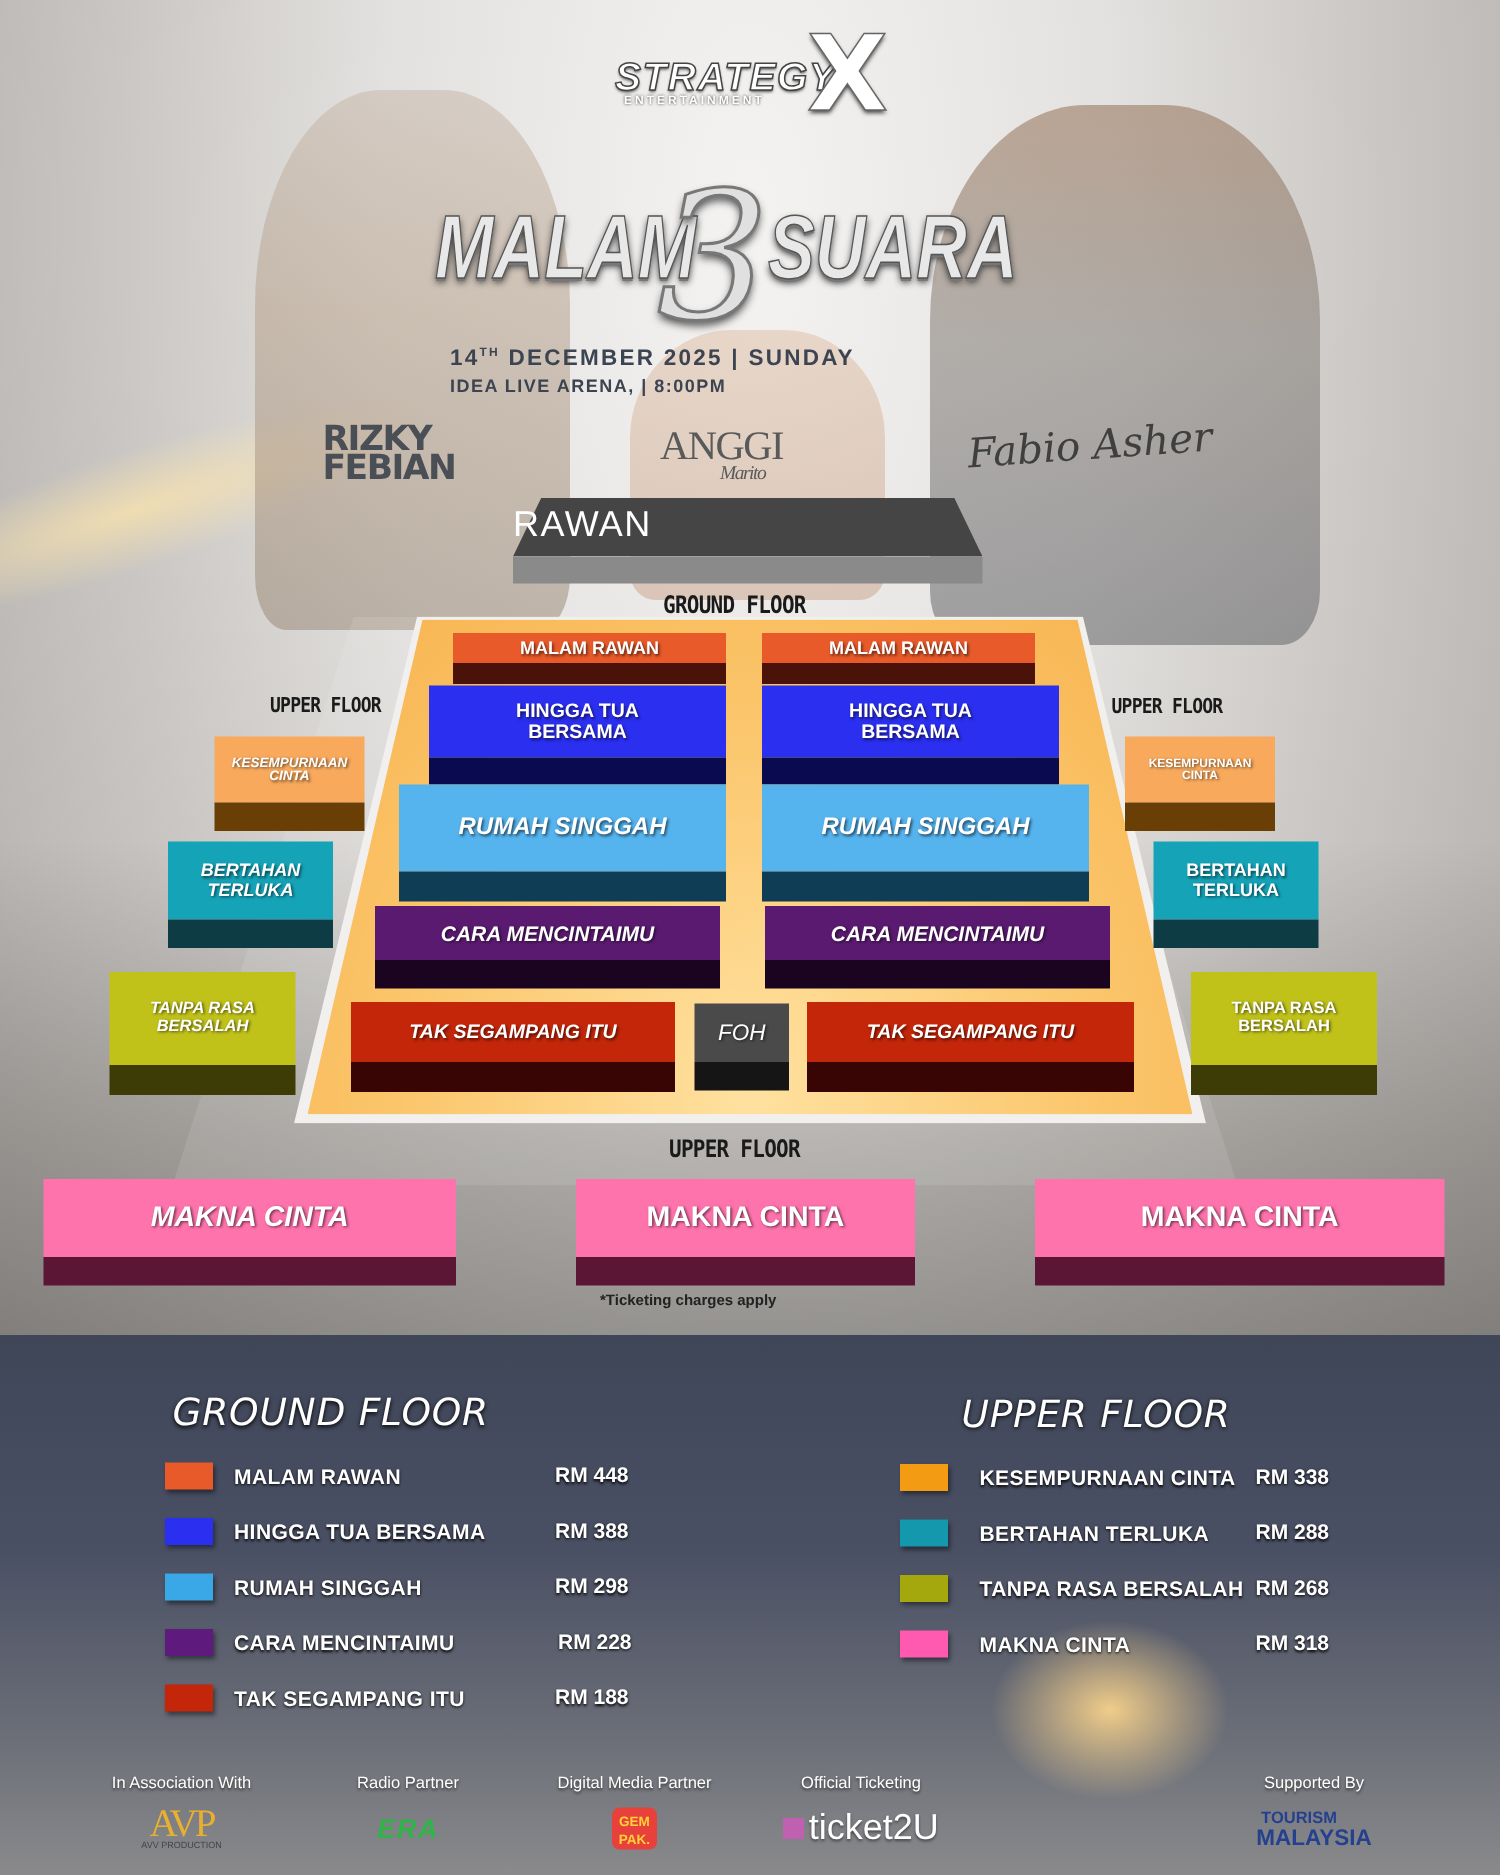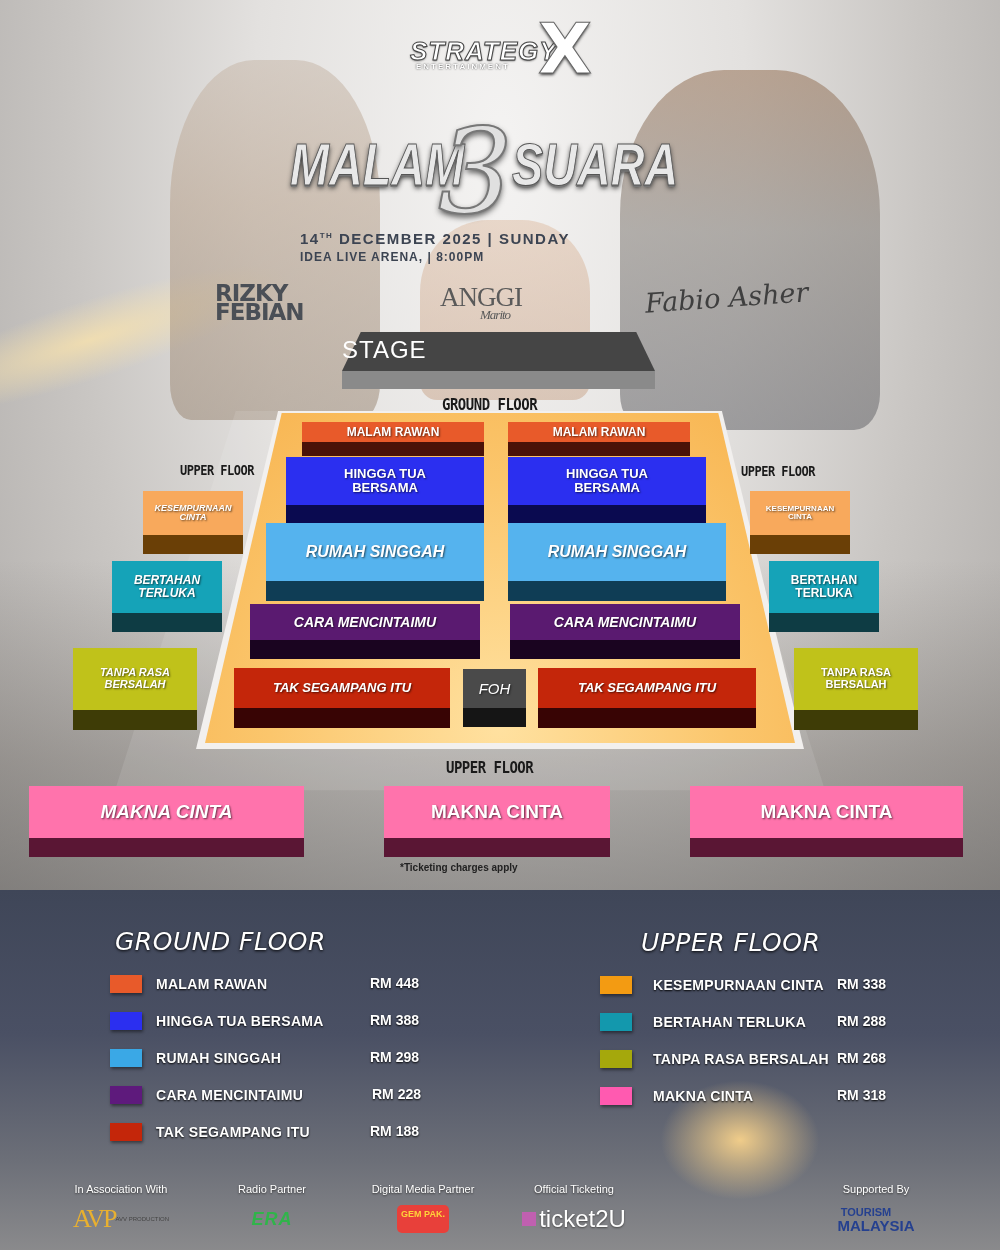--- a/index.html
+++ b/index.html
@@ -104,21 +104,21 @@
     <div>FEBIAN</div>
   </div>
   <div class="abs artist2">
     <span>ANGGI</span>
     <small>Marito</small>
   </div>
   <div class="abs artist3">Fabio Asher</div>
 
   <div class="abs stage-top"></div>
   <div class="abs stage-front"></div>
-  <div class="abs stage-label center">STAGE</div>
+  <div class="abs stage-label center">RAWAN</div>
 
   <div class="abs floor-lbl" style="left:442px;top:396px">GROUND FLOOR</div>
 
   <div class="abs plat"></div>
   <div class="abs ground-bg"></div>
   <div class="abs ground-in"></div>
 
   <div class="blk" style="left:302px;top:422px;width:182px;height:34px">
     <div class="top" style="height:20px;background:#e85a2a;font-size:12px">MALAM RAWAN</div>
     <div class="side" style="top:20px;height:14px;background:#4a1208"></div>
@@ -267,35 +267,35 @@
   <div class="leg-price" style="left:837px;top:1050px">RM 268</div>
 
   <div class="leg-row" style="left:600px;top:1085px">
     <div class="sw" style="background:#ff5ab0;margin-right:21px"></div>
     <span class="leg-name">MAKNA CINTA</span>
   </div>
   <div class="leg-price" style="left:837px;top:1087px">RM 318</div>
 
   <div class="partner" style="left:51px">
     <div class="cap">In Association With</div>
-    <div class="lg" style="flex-direction:row">
+    <div class="lg" style="flex-direction:column">
       <span style="font-family:'Liberation Serif',serif;font-size:26px;color:#e8b030;letter-spacing:-2px;line-height:24px">AVP</span>
       <span style="font-size:6px;color:#444">AVV PRODUCTION</span>
     </div>
   </div>
   <div class="partner" style="left:202px">
     <div class="cap">Radio Partner</div>
     <div class="lg">
         <span style="font-style:italic;font-weight:900;font-size:18px;color:#30b44a;letter-spacing:1px">ERA</span>
       </div>
   </div>
   <div class="partner" style="left:353px">
     <div class="cap">Digital Media Partner</div>
     <div class="lg">
-        <span style="display:inline-block;width:52px;height:28px;background:#e8403a;border-radius:5px;color:#ffd23a;font-size:9px;font-weight:900;line-height:12px;padding-top:3px;text-align:center">GEM PAK.</span>
+        <span style="display:inline-block;width:30px;height:28px;background:#e8403a;border-radius:5px;color:#ffd23a;font-size:9px;font-weight:900;line-height:12px;padding-top:3px;text-align:center">GEM PAK.</span>
       </div>
   </div>
   <div class="partner" style="left:504px">
     <div class="cap">Official Ticketing</div>
     <div class="lg">
       <span style="display:inline-block;width:14px;height:14px;background:#c060b0;margin-right:3px"></span>
       <span style="font-size:24px;color:#fff;text-shadow:0 1px 2px #444">ticket2U</span>
     </div>
   </div>
   <div class="partner" style="left:806px">

